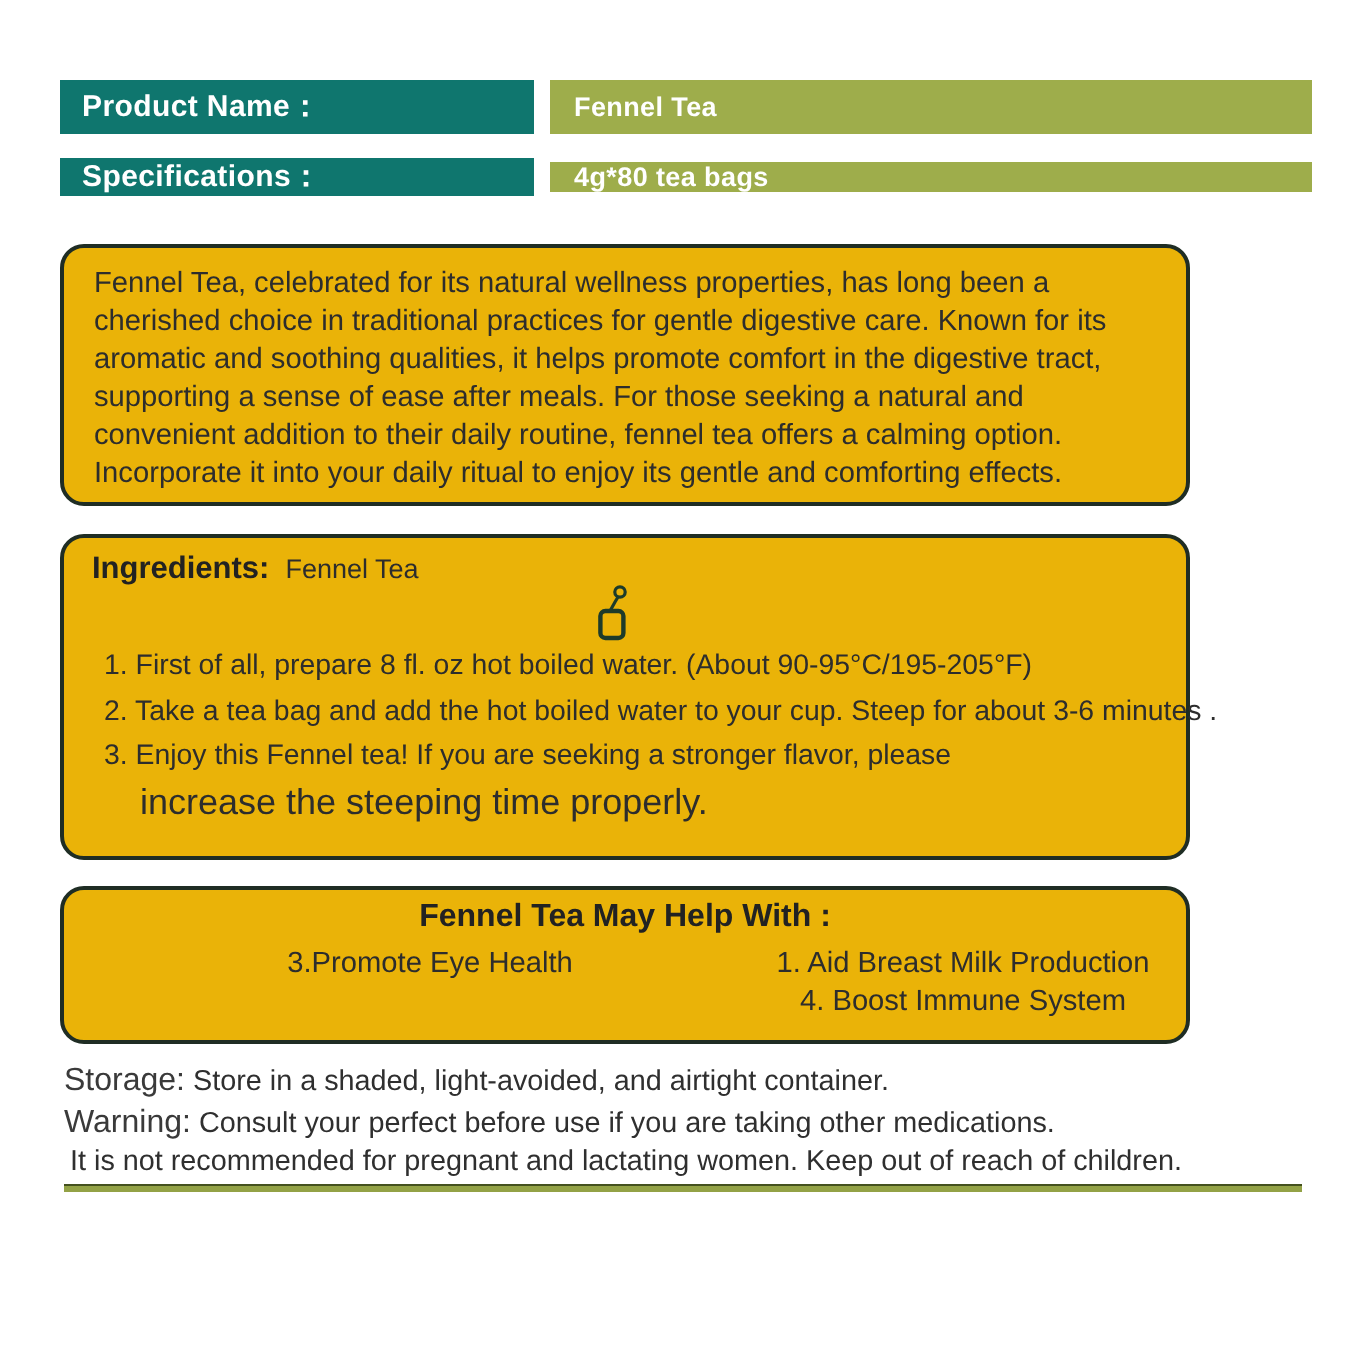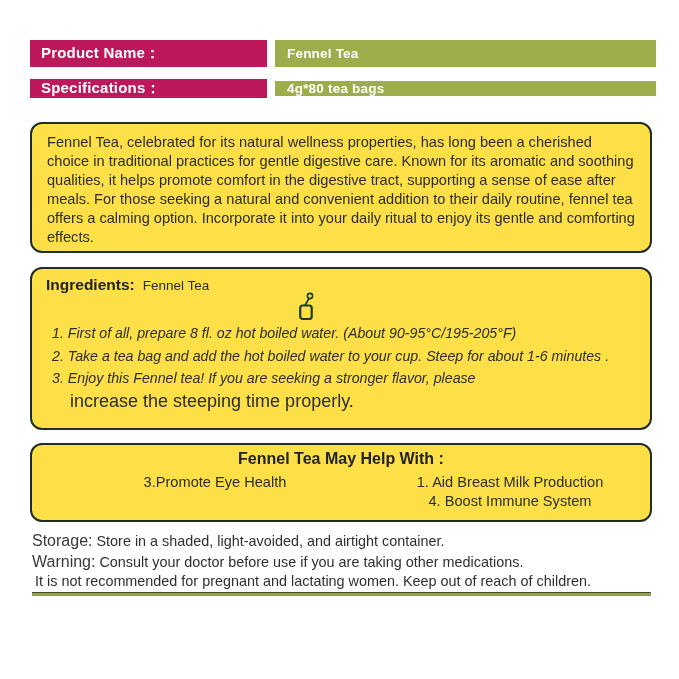--- a/index.html
+++ b/index.html
@@ -20,21 +20,21 @@
     width: 626px;
     height: 27px;
     display: flex;
     gap: 8px;
   }
   .hdr-row.row1 { top: 40px; }
   .hdr-row.row2 { top: 75px; align-items: center; }
   .hdr-label {
     width: 237px;
     flex: 0 0 237px;
-    background: #be185d;
+    background: #0f766e;
     color: #ffffff;
     font-weight: bold;
     font-size: 15px;
     display: flex;
     align-items: center;
     padding-left: 11px;
     box-sizing: border-box;
     letter-spacing: 0.2px;
   }
   .hdr-value {
@@ -47,25 +47,25 @@
     align-items: center;
     padding-left: 12px;
     box-sizing: border-box;
     letter-spacing: 0.2px;
   }
 
   
   .box {
     position: absolute;
     left: 30px;
-    width: 622px;
+    width: 565px;
     border: 2.5px solid #1f2d24;
     border-radius: 12px;
     box-sizing: border-box;
-    background: #fde047;
+    background: #eab308;
   }
   .box.description {
     top: 122px;
     height: 131px;
     padding: 9px 15px;
     font-size: 14.6px;
     line-height: 19px;
     color: #2d2d2d;
   }
   .box.brew {
@@ -80,21 +80,21 @@
     text-align: center;
   }
 
   
   .ingredients-line { height: 21px; display: flex; align-items: baseline; }
   .ingredients-label { font-weight: bold; font-size: 15.5px; color: #222; }
   .ingredients-value { font-size: 13.5px; margin-left: 8px; color: #2d2d2d; }
   .howto-line { height: 25px; display: flex; align-items: center; position: relative; }
   .howto-title { font-weight: bold; font-size: 16px; color: #222; }
   .teabag-icon { position: absolute; left: 252px; top: -6px; }
-  .brew-step { font-size: 14.2px; line-height: 22.5px; padding-left: 6px; white-space: nowrap; font-style: italic; }
+  .brew-step { font-size: 14.2px; line-height: 22.5px; padding-left: 6px; white-space: nowrap; }
   .brew-step-cont { font-size: 18px; line-height: 22.5px; padding-left: 24px; white-space: nowrap; }
   .brew-note { font-size: 14.2px; line-height: 22px; white-space: nowrap; }
 
   
   .benefits-title { font-weight: bold; font-size: 16px; height: 23px; color: #222; }
   .benefits-cols { display: flex; }
   .benefits-col { font-size: 14.6px; line-height: 19px; }
   .benefits-col.left { flex: 0 0 338px; }
   .benefits-col.right { flex: 1; }
 
@@ -149,21 +149,21 @@
     <div class="howto-line">
       <span class="teabag-icon">
         <svg width="17" height="33" viewBox="0 0 17 33">
           <circle cx="12" cy="5" r="2.6" fill="none" stroke="#1d3b2a" stroke-width="1.6"></circle>
           <path d="M11 7.5 L9.5 10 L7 14.5" fill="none" stroke="#1d3b2a" stroke-width="1.6"></path>
           <rect x="2.2" y="14.5" width="11.5" height="13.5" rx="2.5" fill="none" stroke="#1d3b2a" stroke-width="2.2"></rect>
         </svg>
       </span>
     </div>
     <div class="brew-step">1. First of all, prepare 8 fl. oz hot boiled water. (About 90-95°C/195-205°F)</div>
-    <div class="brew-step">2. Take a tea bag and add the hot boiled water to your cup. Steep for about 1-6 minutes .</div>
+    <div class="brew-step">2. Take a tea bag and add the hot boiled water to your cup. Steep for about 3-6 minutes .</div>
     <div class="brew-step">3. Enjoy this Fennel tea! If you are seeking a stronger flavor, please</div>
     <div class="brew-step-cont">increase the steeping time properly.</div>
   </div>
 
   <div class="box benefits">
     <div class="benefits-title">Fennel Tea May Help With :</div>
     <div class="benefits-cols">
       <div class="benefits-col left">
         <div>3.Promote Eye Health</div>
       </div>
@@ -174,20 +174,20 @@
     </div>
   </div>
 
   <div class="footer">
     <div>
       <span class="lead">Storage:</span>
       <span>Store in a shaded, light-avoided, and airtight container.</span>
     </div>
     <div>
       <span class="lead">Warning:</span>
-      <span>Consult your doctor before use if you are taking other medications.</span>
+      <span>Consult your perfect before use if you are taking other medications.</span>
     </div>
     <div class="line3">It is not recommended for pregnant and lactating women. Keep out of reach of children.</div>
   </div>
 
   <div class="rule"></div>
 
 </div>
 
 </body></html>

